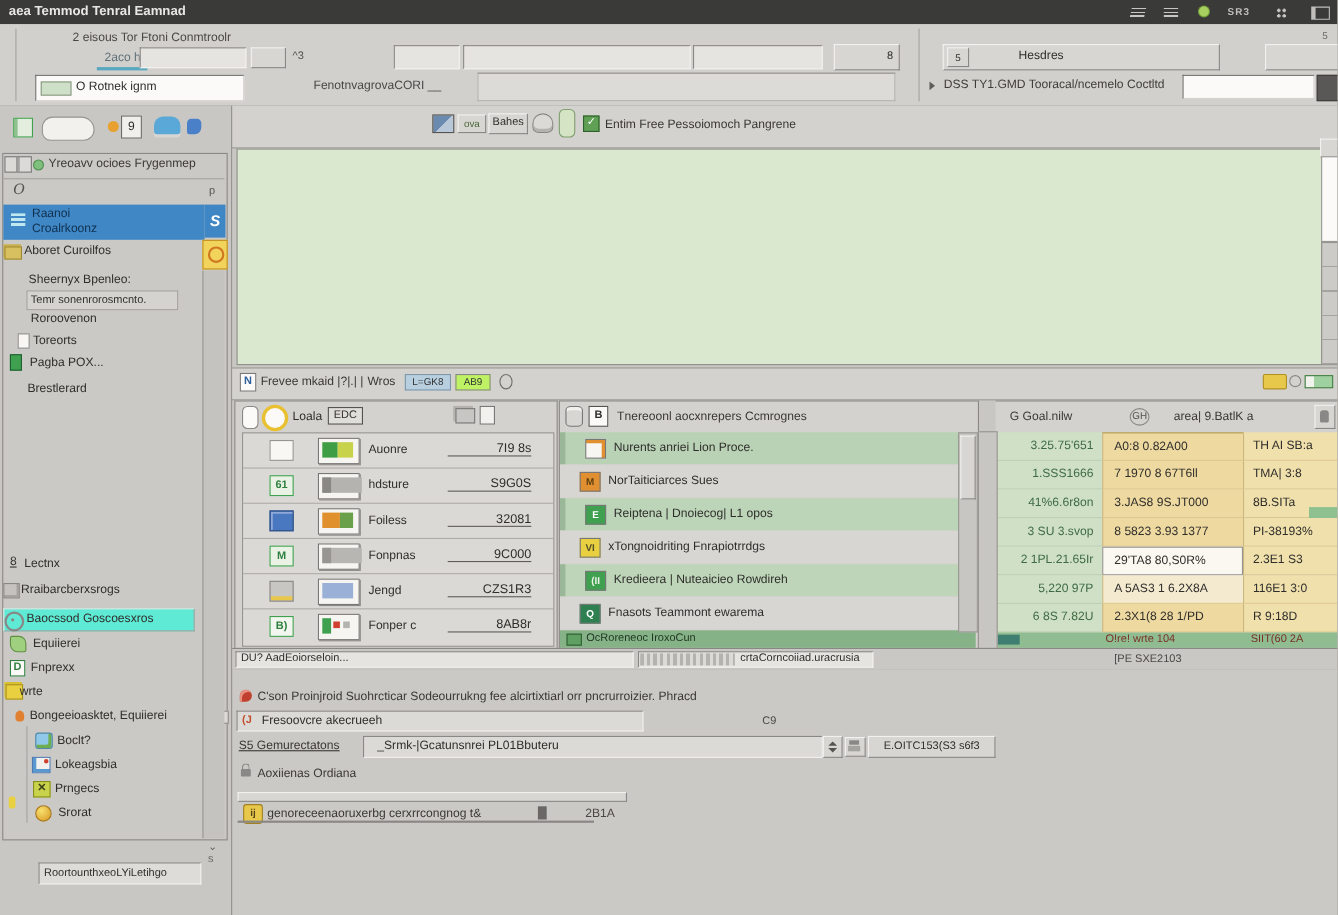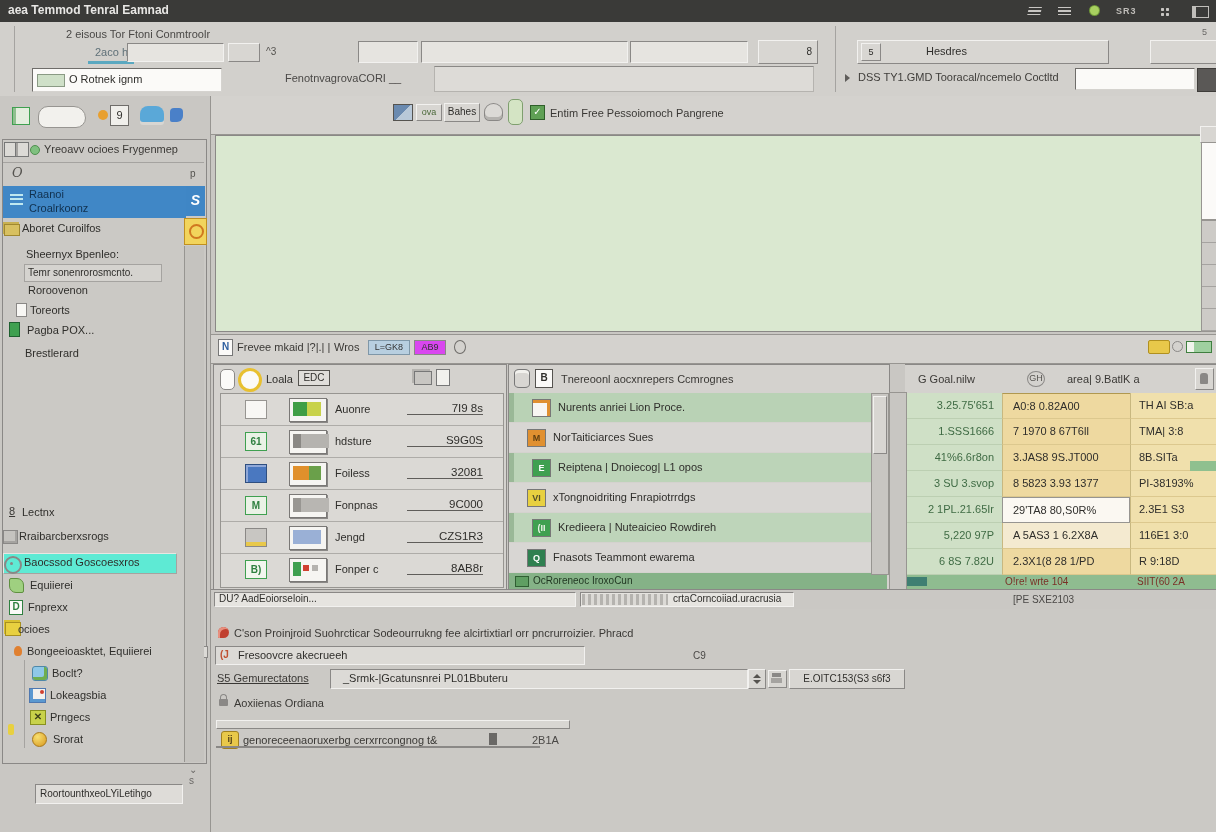--- a/index.html
+++ b/index.html
@@ -95,21 +95,21 @@
   <div class="abs panel" style="left:215px;top:135px;width:985px;height:195px;background:#dae8d0;"></div>
   <div class="abs raised" style="left:1200px;top:126px;width:15px;height:15px;"></div>
   <div class="abs" style="left:1201px;top:142px;width:14px;height:76px;background:#fbfaf8;border:1px solid #979591;"></div>
   <div class="abs scroll" style="left:1201px;top:220px;width:14px;height:110px;background:repeating-linear-gradient(to bottom,#cdcbc7 0 21px,#a5a3a0 21px 22px);"></div>
 
   <div class="abs" style="left:210px;top:334px;width:1006px;height:28px;background:#d4d2ce;border-top:1px solid #979591;border-bottom:1px solid #979591;"></div>
   <div class="abs" style="left:218px;top:339px;width:13px;height:15px;background:#fbfaf8;border:1px solid #777;color:#2f5f9f;font-weight:bold;font-size:10px;text-align:center;line-height:14px;">N</div>
   <span class="abs" style="left:237px;top:341px;color:#3a3835;">Frevee mkaid |?|.|  |</span>
   <span class="abs" style="left:334px;top:341px;color:#3a3835;">Wros</span>
   <div class="abs t9" style="left:368px;top:340px;width:40px;height:13px;background:#b8cfe0;border:1px solid #7f97a8;text-align:center;line-height:12px;color:#333;">L=GK8</div>
-  <div class="abs t9" style="left:414px;top:340px;width:30px;height:13px;background:#d946ef;border:1px solid #8a8886;text-align:center;line-height:12px;color:#333;">AB9</div>
+  <div class="abs t9" style="left:414px;top:340px;width:30px;height:13px;background:#bef264;border:1px solid #8a8886;text-align:center;line-height:12px;color:#333;">AB9</div>
   <div class="abs" style="left:454px;top:340px;width:10px;height:12px;border:1.5px solid #6f6d6a;border-radius:50%;"></div>
   <div class="abs" style="left:1148px;top:340px;width:20px;height:12px;background:#e8c84a;border:1px solid #b09020;border-radius:2px;"></div>
   <div class="abs" style="left:1172px;top:341px;width:9px;height:9px;border:1.5px solid #8a8886;border-radius:50%;"></div>
   <div class="abs" style="left:1186px;top:341px;width:24px;height:10px;border:1px solid #3f7f3f;background:linear-gradient(to right,#f0f4ec 30%,#9fd0a0 30%);"></div>
 
   <div class="abs panel" style="left:213px;top:364px;width:292px;height:224px;background:#d4d2ce;">
     <div class="abs" style="left:6px;top:4px;width:13px;height:19px;background:#fbfaf8;border:1px solid #8a8886;border-radius:5px;"></div>
     <div class="abs" style="left:24px;top:3px;width:18px;height:18px;border:3px solid #e8c030;border-radius:50%;background:#fbfaf8;"></div>
     <span class="abs" style="left:52px;top:8px;">Loala</span>
     <div class="abs t10" style="left:84px;top:5px;width:30px;height:14px;border:1px solid #55534f;background:#e0deda;text-align:center;line-height:13px;">EDC</div>
@@ -367,21 +367,21 @@
     <div style="position:absolute;left:0px;top:2px;width:14px;height:14px;border:2px solid #8a8886;border-radius:50%;">
         <div style="position:absolute;left:4px;top:4px;width:3px;height:3px;background:#8a8886;border-radius:50%;"></div>
       </div>
     <span style="position:absolute;left:20px;top:2px;white-space:nowrap;">Baocssod Goscoesxros</span>
   </div>
   <div class="abs" style="left:9px;top:578px;width:13px;height:13px;background:#9fd080;border:1px solid #5f9040;border-radius:2px 7px 2px 7px;"></div>
   <span class="tree-label" style="left:30px;top:579px;">Equiierei</span>
   <div class="abs" style="left:9px;top:600px;width:12px;height:13px;background:#fbfaf8;border:1px solid #2f8040;color:#2f8040;font-size:10px;font-weight:bold;text-align:center;line-height:12px;">D</div>
   <span class="tree-label" style="left:28px;top:601px;">Fnprexx</span>
   <div class="abs" style="left:5px;top:622px;width:14px;height:12px;background:#e8d040;border:1px solid #a89020;box-shadow:-1px -2px 0 #d8c030;"></div>
-  <span class="tree-label" style="left:18px;top:623px;">ocioes</span>
+  <span class="tree-label" style="left:18px;top:623px;">wrte</span>
   <div class="abs" style="left:14px;top:646px;width:8px;height:10px;background:#e08030;border-radius:50% 50% 40% 40%;"></div>
   <span class="tree-label" style="left:27px;top:645px;">Bongeeioasktet, Equiierei</span>
   <div class="abs" style="left:195px;top:646px;width:11px;height:10px;border:1px solid #8a8886;background:#dcdad6;"></div>
   <div class="abs" style="left:24px;top:660px;width:1px;height:88px;background:#a5a3a0;"></div>
   <div class="abs" style="left:32px;top:666px;width:14px;height:13px;background:#8fc8e8;border:1px solid #4f88a8;border-radius:3px;box-shadow:inset -3px -3px 0 #6fae50;"></div>
   <span class="tree-label" style="left:52px;top:667px;">Boclt?</span>
   <div class="abs" style="left:29px;top:688px;width:15px;height:13px;background:#f2f1ed;border:1px solid #4f78b0;box-shadow:inset 3px -3px 0 #5a98d0;">
       <div style="position:absolute;right:1px;top:1px;width:4px;height:4px;background:#d04030;border-radius:50%;"></div>
     </div>
   <span class="tree-label" style="left:50px;top:689px;">Lokeagsbia</span>

